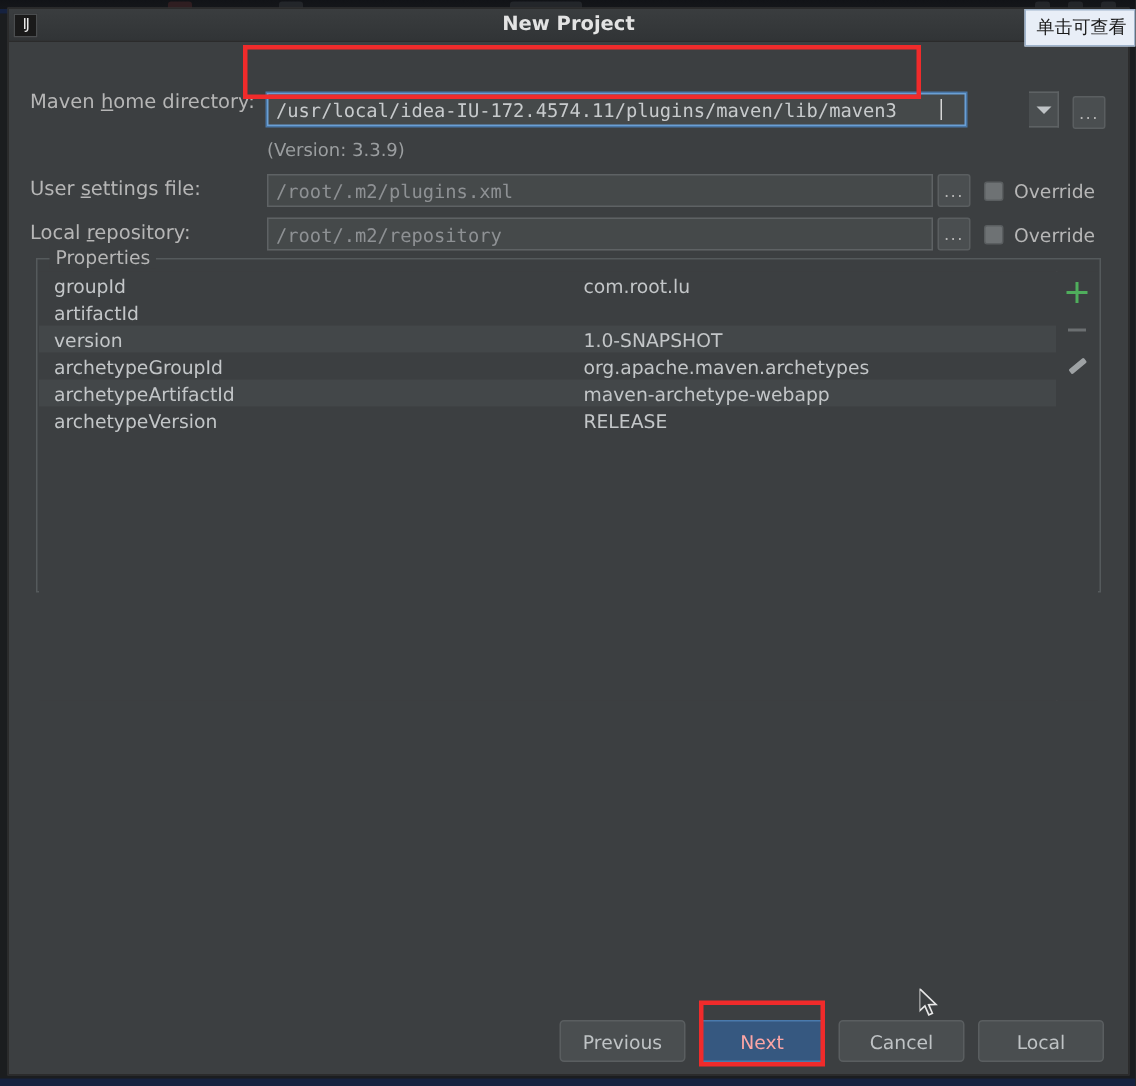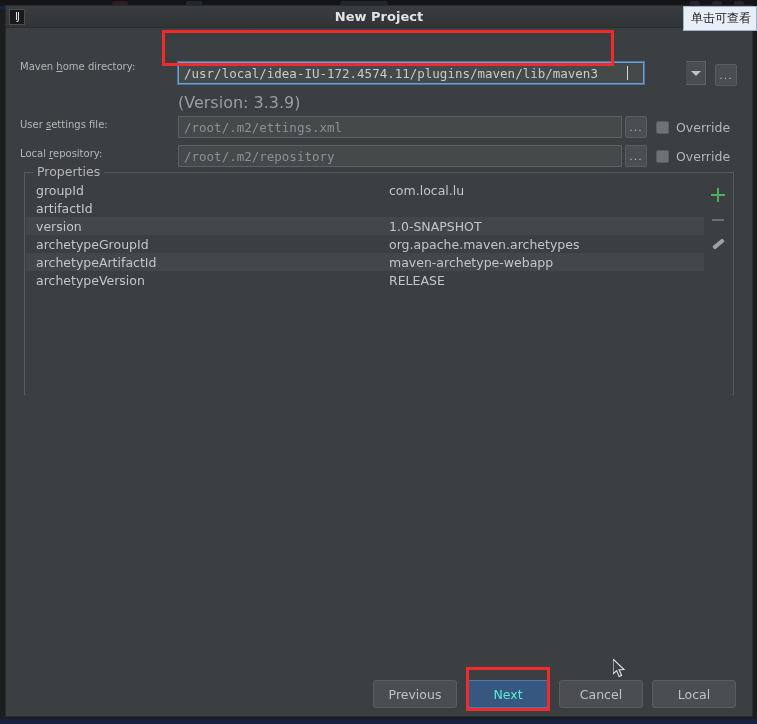--- a/index.html
+++ b/index.html
@@ -54,21 +54,21 @@
     position: absolute; left: 0; right: 0; text-align: center;
     color: #e3e3e3; font-size: 13px; font-weight: bold;
     font-family: "DejaVu Sans", "Liberation Sans", sans-serif;
   }
 
   .content { position: relative; height: 690px; }
 
   
   .row { position: absolute; display: flex; align-items: center; }
   .lbl {
-    color: #b6b6b6; font-size: 10px;
+    color: #b6b6b6; font-size: 13px;
     font-family: "DejaVu Sans", "Liberation Sans", sans-serif;
     white-space: nowrap;
   }
   .lbl u { text-decoration: underline; }
 
   .field {
     background: #45494a;
     border: 1px solid #5e6264;
     height: 22px;
     color: #8e9194;
@@ -112,21 +112,21 @@
   }
   .checkbox {
     width: 13px; height: 13px;
     background: #6e7274;
     border: 1px solid #5a5e60;
     border-radius: 2px;
   }
   .cb-label { color: #b6b6b6; font-size: 12.5px; margin-left: 7px; }
 
   .version-note {
-    position: absolute; color: #9b9ea0; font-size: 16px;
+    position: absolute; color: #9b9ea0; font-size: 12px;
     font-family: "DejaVu Sans", "Liberation Sans", sans-serif;
   }
 
   
   .props {
     position: absolute; left: 18px; top: 144px;
     width: 710px; height: 223px;
     border: 1px solid #555a5c;
   }
   .props-legend {
@@ -186,21 +186,21 @@
     background: #4a4e50;
     border: 1px solid #5a5e60;
     border-radius: 3px;
     color: #bfc3c5; font-size: 12.5px;
     display: flex; align-items: center; justify-content: center;
     font-family: "DejaVu Sans", "Liberation Sans", sans-serif;
   }
   .btn.primary {
     background: #365880;
     border: 1px solid #4a7aad;
-    color: #5eead4;
+    color: #fca5a5;
   }
   .btn-wrap { position: relative; display: inline-block; }
 
   
   .redbox {
     position: absolute;
     border: 3px solid #f02b2b;
     pointer-events: none;
   }
 
@@ -259,21 +259,21 @@
         <span class="tri"></span>
       </div>
       <div class="browse-btn" style="position:absolute; left:709px; top:36px;">...</div>
 
       <div class="version-note" style="left:172px; top:65px;">(Version: 3.3.9)</div>
 
       <div class="row" style="left:14px; top:91px;">
         <div class="lbl" style="width:148px;"><span>User </span><u>s</u><span>ettings file:</span></div>
       </div>
       <div class="field" style="position:absolute; left:172px; top:88px; width:444px;">
-        <span>/root/.m2/ettings.xml</span>
+        <span>/root/.m2/plugins.xml</span>
       </div>
       <div class="browse-btn" style="position:absolute; left:619px; top:88px;">...</div>
       <div class="row" style="left:650px; top:88px; height:22px;">
         <span class="checkbox"></span>
         <span class="cb-label">Override</span>
       </div>
 
       <div class="row" style="left:14px; top:120px;">
         <div class="lbl" style="width:148px;"><span>Local </span><u>r</u><span>epository:</span></div>
       </div>
@@ -285,21 +285,21 @@
         <span class="checkbox"></span>
         <span class="cb-label">Override</span>
       </div>
 
       <div class="props">
         <div class="props-legend">Properties</div>
 
         <div class="props-inner">
           <div class="prow">
             <span class="pk">groupId</span>
-            <span class="pv">com.local.lu</span>
+            <span class="pv">com.root.lu</span>
           </div>
           <div class="prow">
             <span class="pk">artifactId</span>
           </div>
           <div class="prow alt">
             <span class="pk">version</span>
             <span class="pv">1.0-SNAPSHOT</span>
           </div>
           <div class="prow">
             <span class="pk">archetypeGroupId</span>

